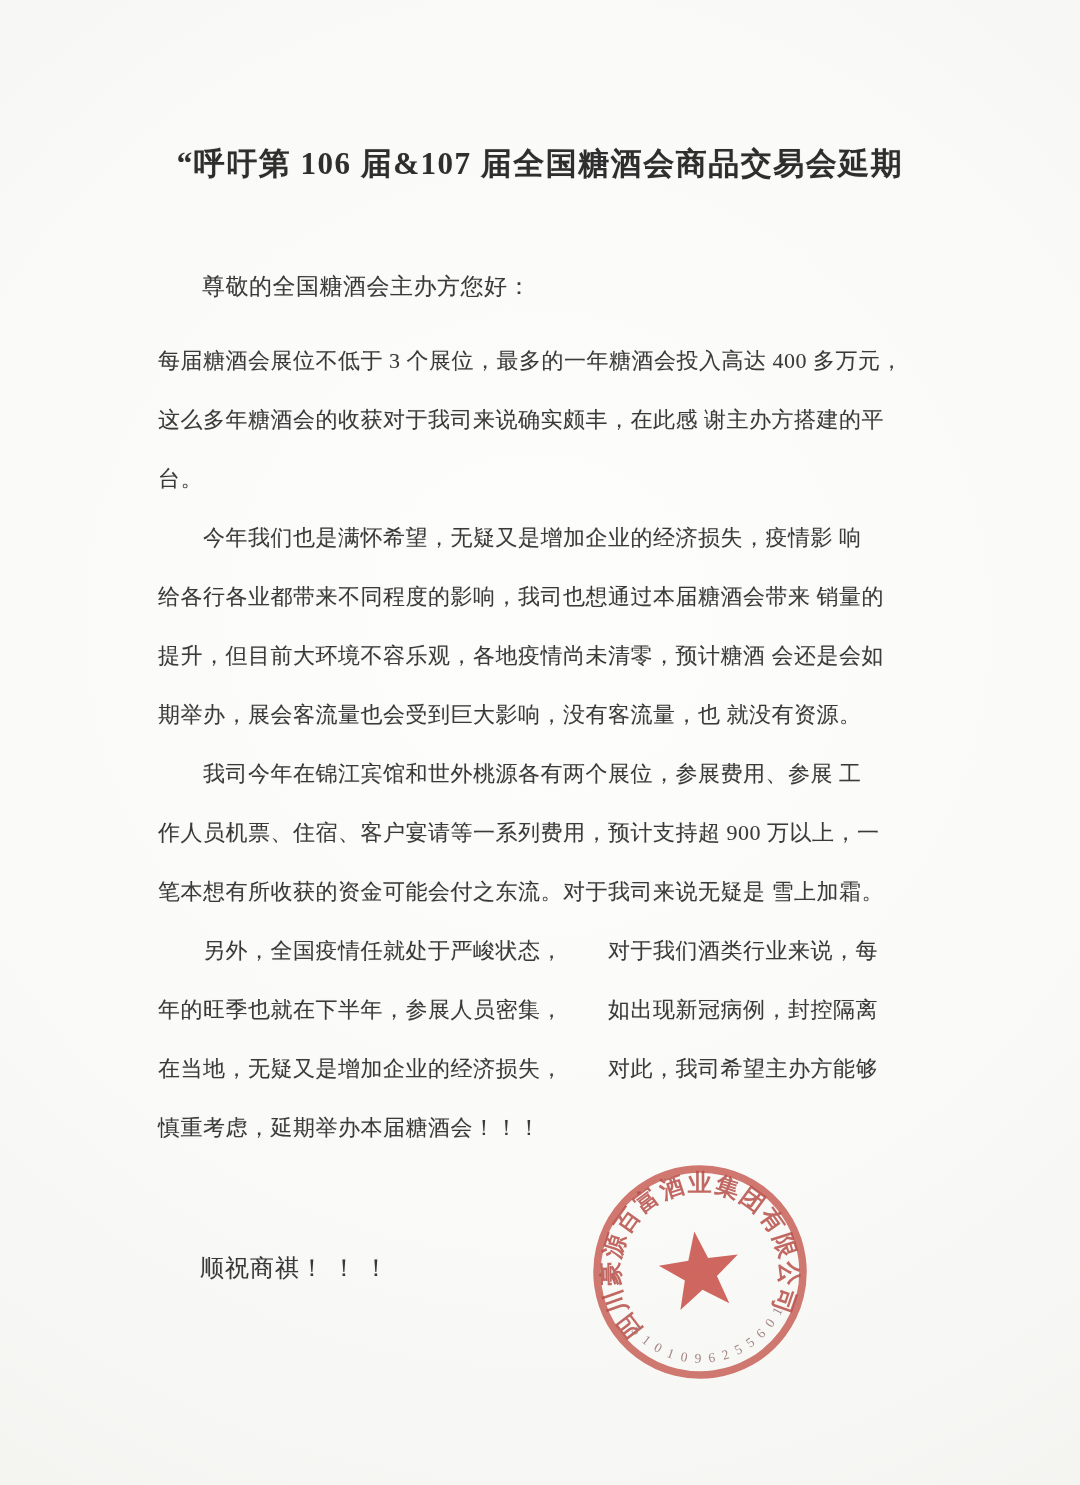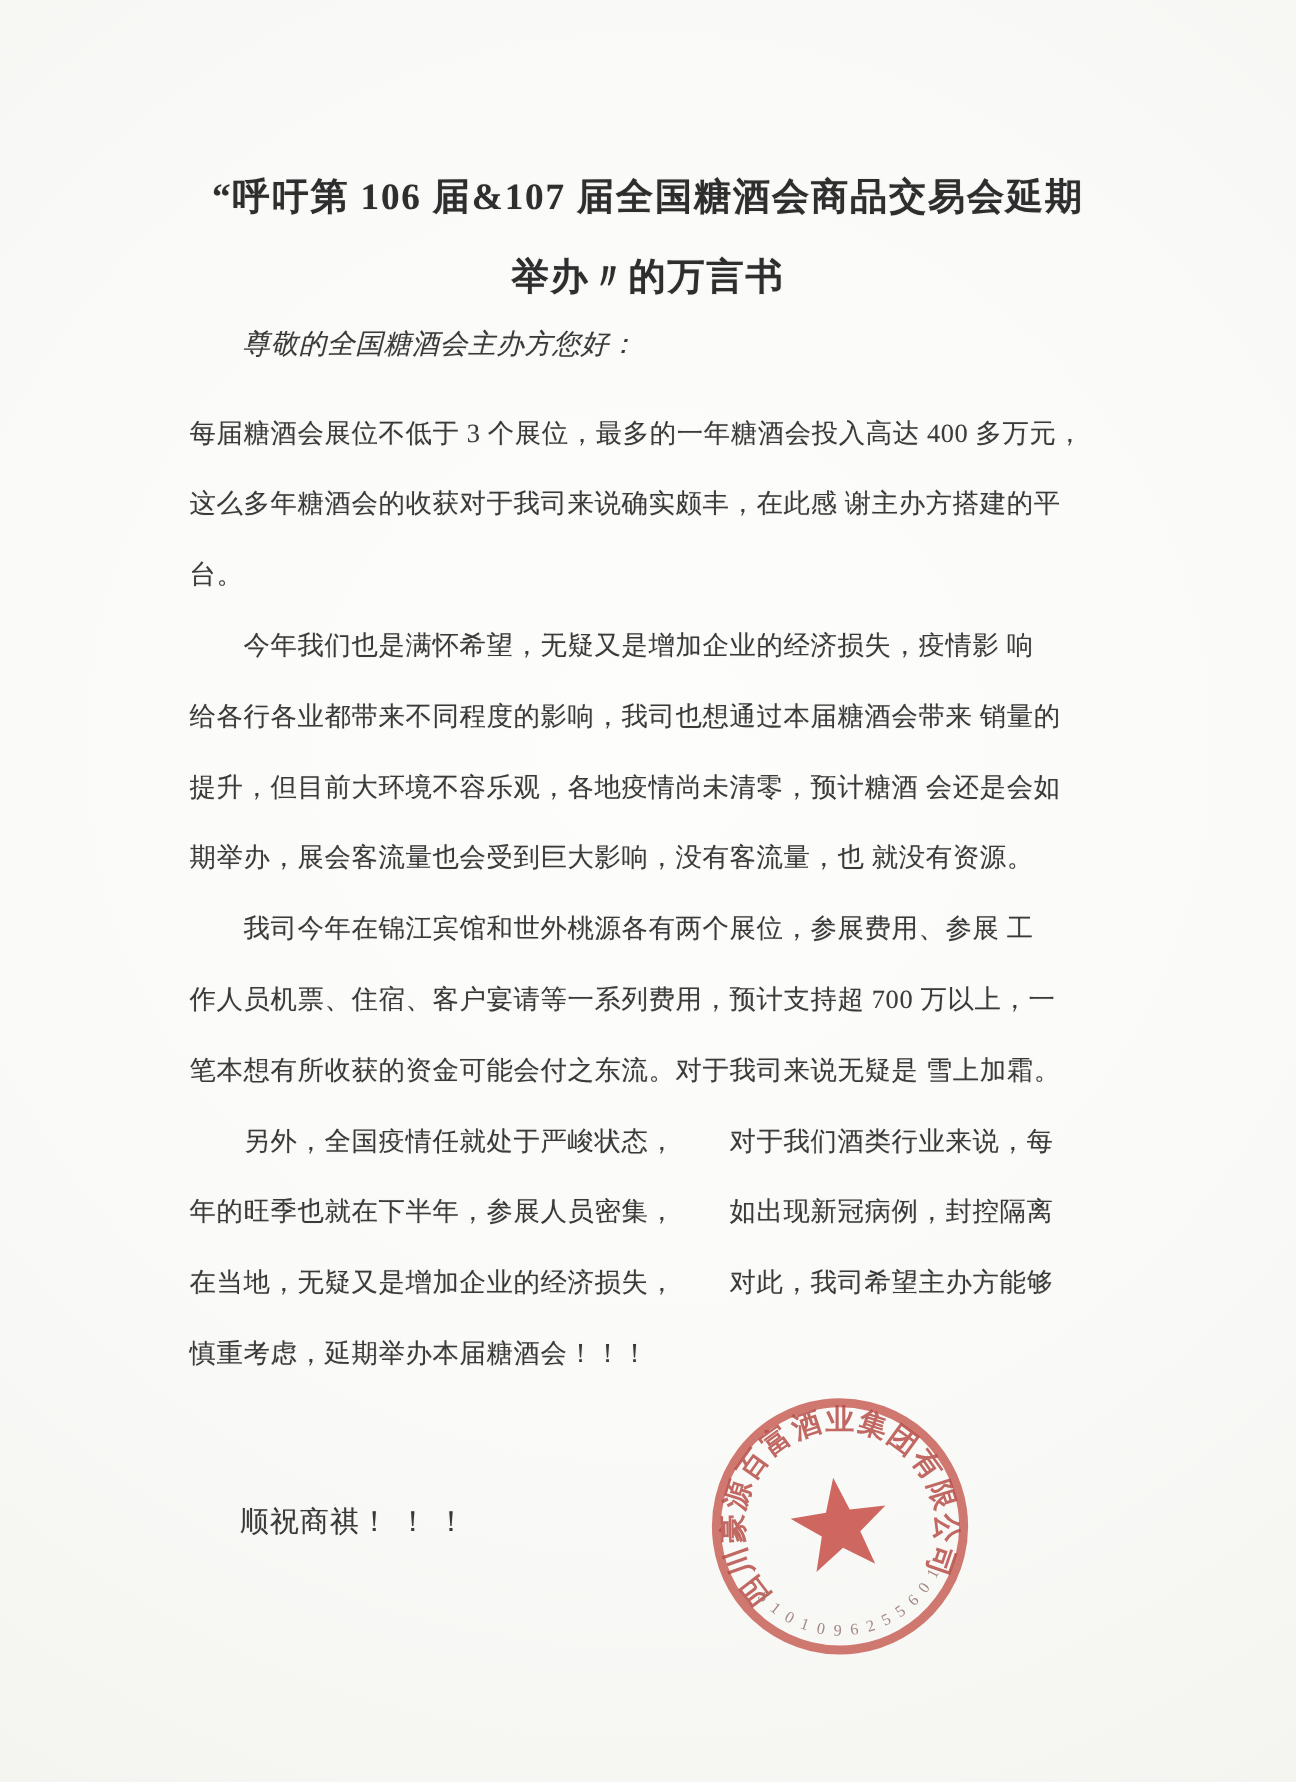--- a/index.html
+++ b/index.html
@@ -30,21 +30,20 @@
   .title .tline { display: block; white-space: pre; }
   .greeting {
     position: absolute;
     top: 271px; left: 158px;
     font-size: 23px;
     letter-spacing: 0.5px;
     white-space: pre;
     text-indent: 44px;
     color: #3a3a3a;
     text-shadow: 0 0 1px rgba(50,50,50,0.2);
-    font-style: italic;
   }
   .letter-body {
     position: absolute;
     top: 331px; left: 158px; width: 790px;
   }
   .line {
     font-size: 22px;
     letter-spacing: 0.5px;
     line-height: 59px;
     height: 59px;
@@ -76,36 +75,35 @@
   .stamp .company-arc-text { font-size: 24px; }
   .stamp .number-arc-text { font-size: 13.5px; font-weight: 400; }
 </style>
 </head>
 <body>
 
 <div class="page">
 
   <h1 class="title">
     <span class="tline">“呼吁第 106 届&amp;107 届全国糖酒会商品交易会延期</span>
-    <span class="tline">举办〃的万言书</span>
   </h1>
 
   <div class="greeting">尊敬的全国糖酒会主办方您好：</div>
 
   <div class="letter-body">
 
       <div class="line">每届糖酒会展位不低于 3 个展位，最多的一年糖酒会投入高达 400 多万元，</div>
       <div class="line">这么多年糖酒会的收获对于我司来说确实颇丰，在此感 谢主办方搭建的平</div>
       <div class="line">台。</div>
       <div class="line">　　今年我们也是满怀希望，无疑又是增加企业的经济损失，疫情影 响</div>
       <div class="line">给各行各业都带来不同程度的影响，我司也想通过本届糖酒会带来 销量的</div>
       <div class="line">提升，但目前大环境不容乐观，各地疫情尚未清零，预计糖酒 会还是会如</div>
       <div class="line">期举办，展会客流量也会受到巨大影响，没有客流量，也 就没有资源。</div>
       <div class="line">　　我司今年在锦江宾馆和世外桃源各有两个展位，参展费用、参展 工</div>
-      <div class="line">作人员机票、住宿、客户宴请等一系列费用，预计支持超 700 万以上，一</div>
+      <div class="line">作人员机票、住宿、客户宴请等一系列费用，预计支持超 900 万以上，一</div>
       <div class="line">笔本想有所收获的资金可能会付之东流。对于我司来说无疑是 雪上加霜。</div>
       <div class="line">　　另外，全国疫情任就处于严峻状态，　　对于我们酒类行业来说，每</div>
       <div class="line">年的旺季也就在下半年，参展人员密集，　　如出现新冠病例，封控隔离</div>
       <div class="line">在当地，无疑又是增加企业的经济损失，　　对此，我司希望主办方能够</div>
       <div class="line">慎重考虑，延期举办本届糖酒会！！！</div>
     </div>
 
   <div class="closing">顺祝商祺！ ！ ！</div>
 
   <svg class="stamp" viewBox="0 0 240 240" xmlns="http://www.w3.org/2000/svg">

